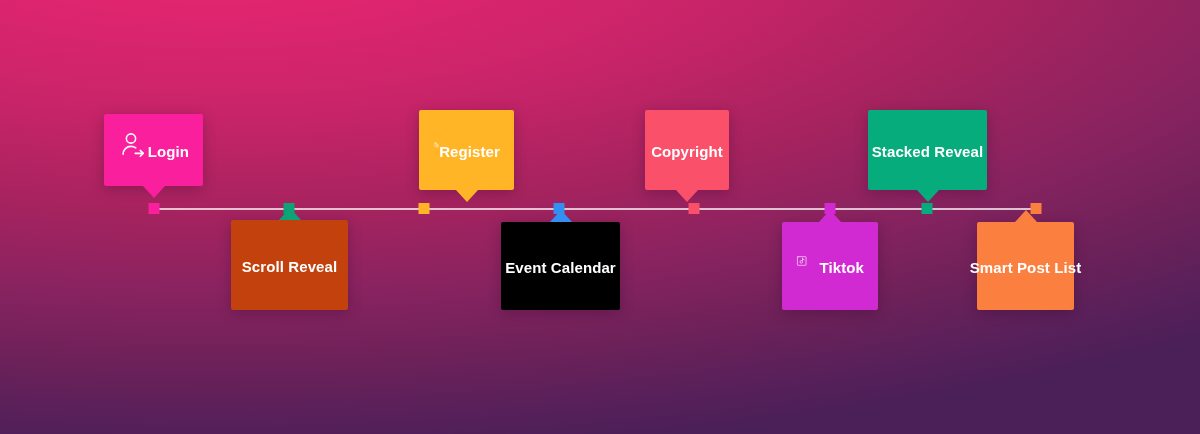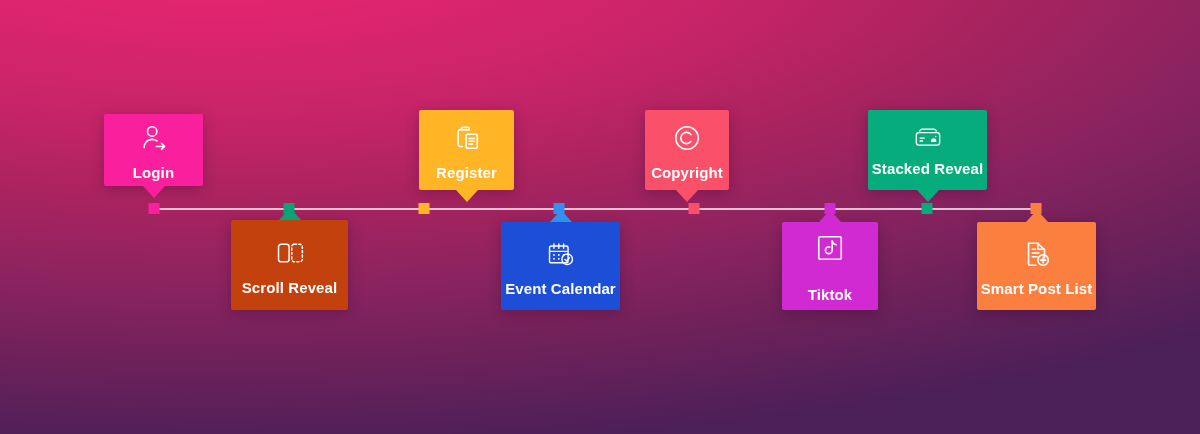--- a/index.html
+++ b/index.html
@@ -39,21 +39,21 @@
     transform:translateX(-50%);
   }
 
   
   .node { position:absolute; }
 
   .card {
     position:relative;
     border-radius:2px;
     display:flex;
-    flex-direction:column;
+    flex-direction:row;
     align-items:center;
     justify-content:center;
     padding:16px 14px 14px;
     box-shadow:0 3px 14px rgba(40,5,40,0.28);
   }
 
   .card-icon {
     width:30px; height:30px;
     display:block;
     margin-bottom:12px;
@@ -129,21 +129,21 @@
       <path d="M11.5 4.5h5.5a1.5 1.5 0 0 1 1.5 1.5v1.5h-8.5V6a1.5 1.5 0 0 1 1.5-1.5z"></path>
       <rect x="15" y="12" width="12" height="15" rx="2"></rect>
       <path d="M18 16.5h6M18 19.5h6M18 22.5h4"></path>
     </svg>
           </span>
           <span class="card-label">Register</span>
         </div>
       </div>
       <div class="marker" style="left: 559px; background: rgb(50, 145, 240);"></div>
       <div class="node below" style="left: 501px; top: 222px;">
-        <div class="card" style="--c: #3291f0; background: #1d4ed8; width: 119px; height: 88px;">
+        <div class="card" style="--c: #3291f0; background: #000000; width: 119px; height: 88px;">
           <span class="card-icon">
             <svg viewBox="0 0 34 32" fill="none" stroke="#fff" stroke-width="1.6" stroke-linecap="round" stroke-linejoin="round">
       <rect x="4" y="7" width="21" height="19" rx="2.2"></rect>
       <path d="M4 13h21"></path>
       <path d="M9 4.5v5M14.5 4.5v5M20 4.5v5"></path>
       <circle cx="9" cy="17" r="1.1" fill="#fff" stroke="none"></circle>
       <circle cx="14.5" cy="17" r="1.1" fill="#fff" stroke="none"></circle>
       <circle cx="20" cy="17" r="1.1" fill="#fff" stroke="none"></circle>
       <circle cx="9" cy="21.5" r="1.1" fill="#fff" stroke="none"></circle>
       <circle cx="14.5" cy="21.5" r="1.1" fill="#fff" stroke="none"></circle>
@@ -189,21 +189,21 @@
       <path d="M8.5 14.5h5M8.5 18h3"></path>
       <path d="M21.5 19.2c-.4-2.5 1.2-4.6 3.4-4.6 2 0 3.4 1.8 3.1 4.6z" fill="#fff" stroke="none"></path>
       <circle cx="27.2" cy="12.6" r="0.9" fill="#fff" stroke="none"></circle>
     </svg>
           </span>
           <span class="card-label">Stacked Reveal</span>
         </div>
       </div>
       <div class="marker" style="left: 1036px; background: rgb(251, 128, 64);"></div>
       <div class="node below" style="left: 977px; top: 222px;">
-        <div class="card" style="--c: #fb8040; background: rgb(251, 128, 64); width: 119px; height: 88px; justify-content: center;">
+        <div class="card" style="--c: #fb8040; background: rgb(251, 128, 64); width: 97px; height: 88px; justify-content: center;">
           <span class="card-icon">
             <svg viewBox="0 0 32 32" fill="none" stroke="#fff" stroke-width="1.7" stroke-linecap="round" stroke-linejoin="round">
       <path d="M7 4.5h10l7 7v8.5"></path>
       <path d="M7 4.5v21.8a1.7 1.7 0 0 0 1.7 1.7H15"></path>
       <path d="M17 4.5V11h7"></path>
       <path d="M11 11h3.5M11 15h7M11 19h5"></path>
       <circle cx="22.5" cy="22.5" r="5.6"></circle>
       <path d="M22.5 19.6v5.8M19.6 22.5h5.8"></path>
     </svg>
           </span>

